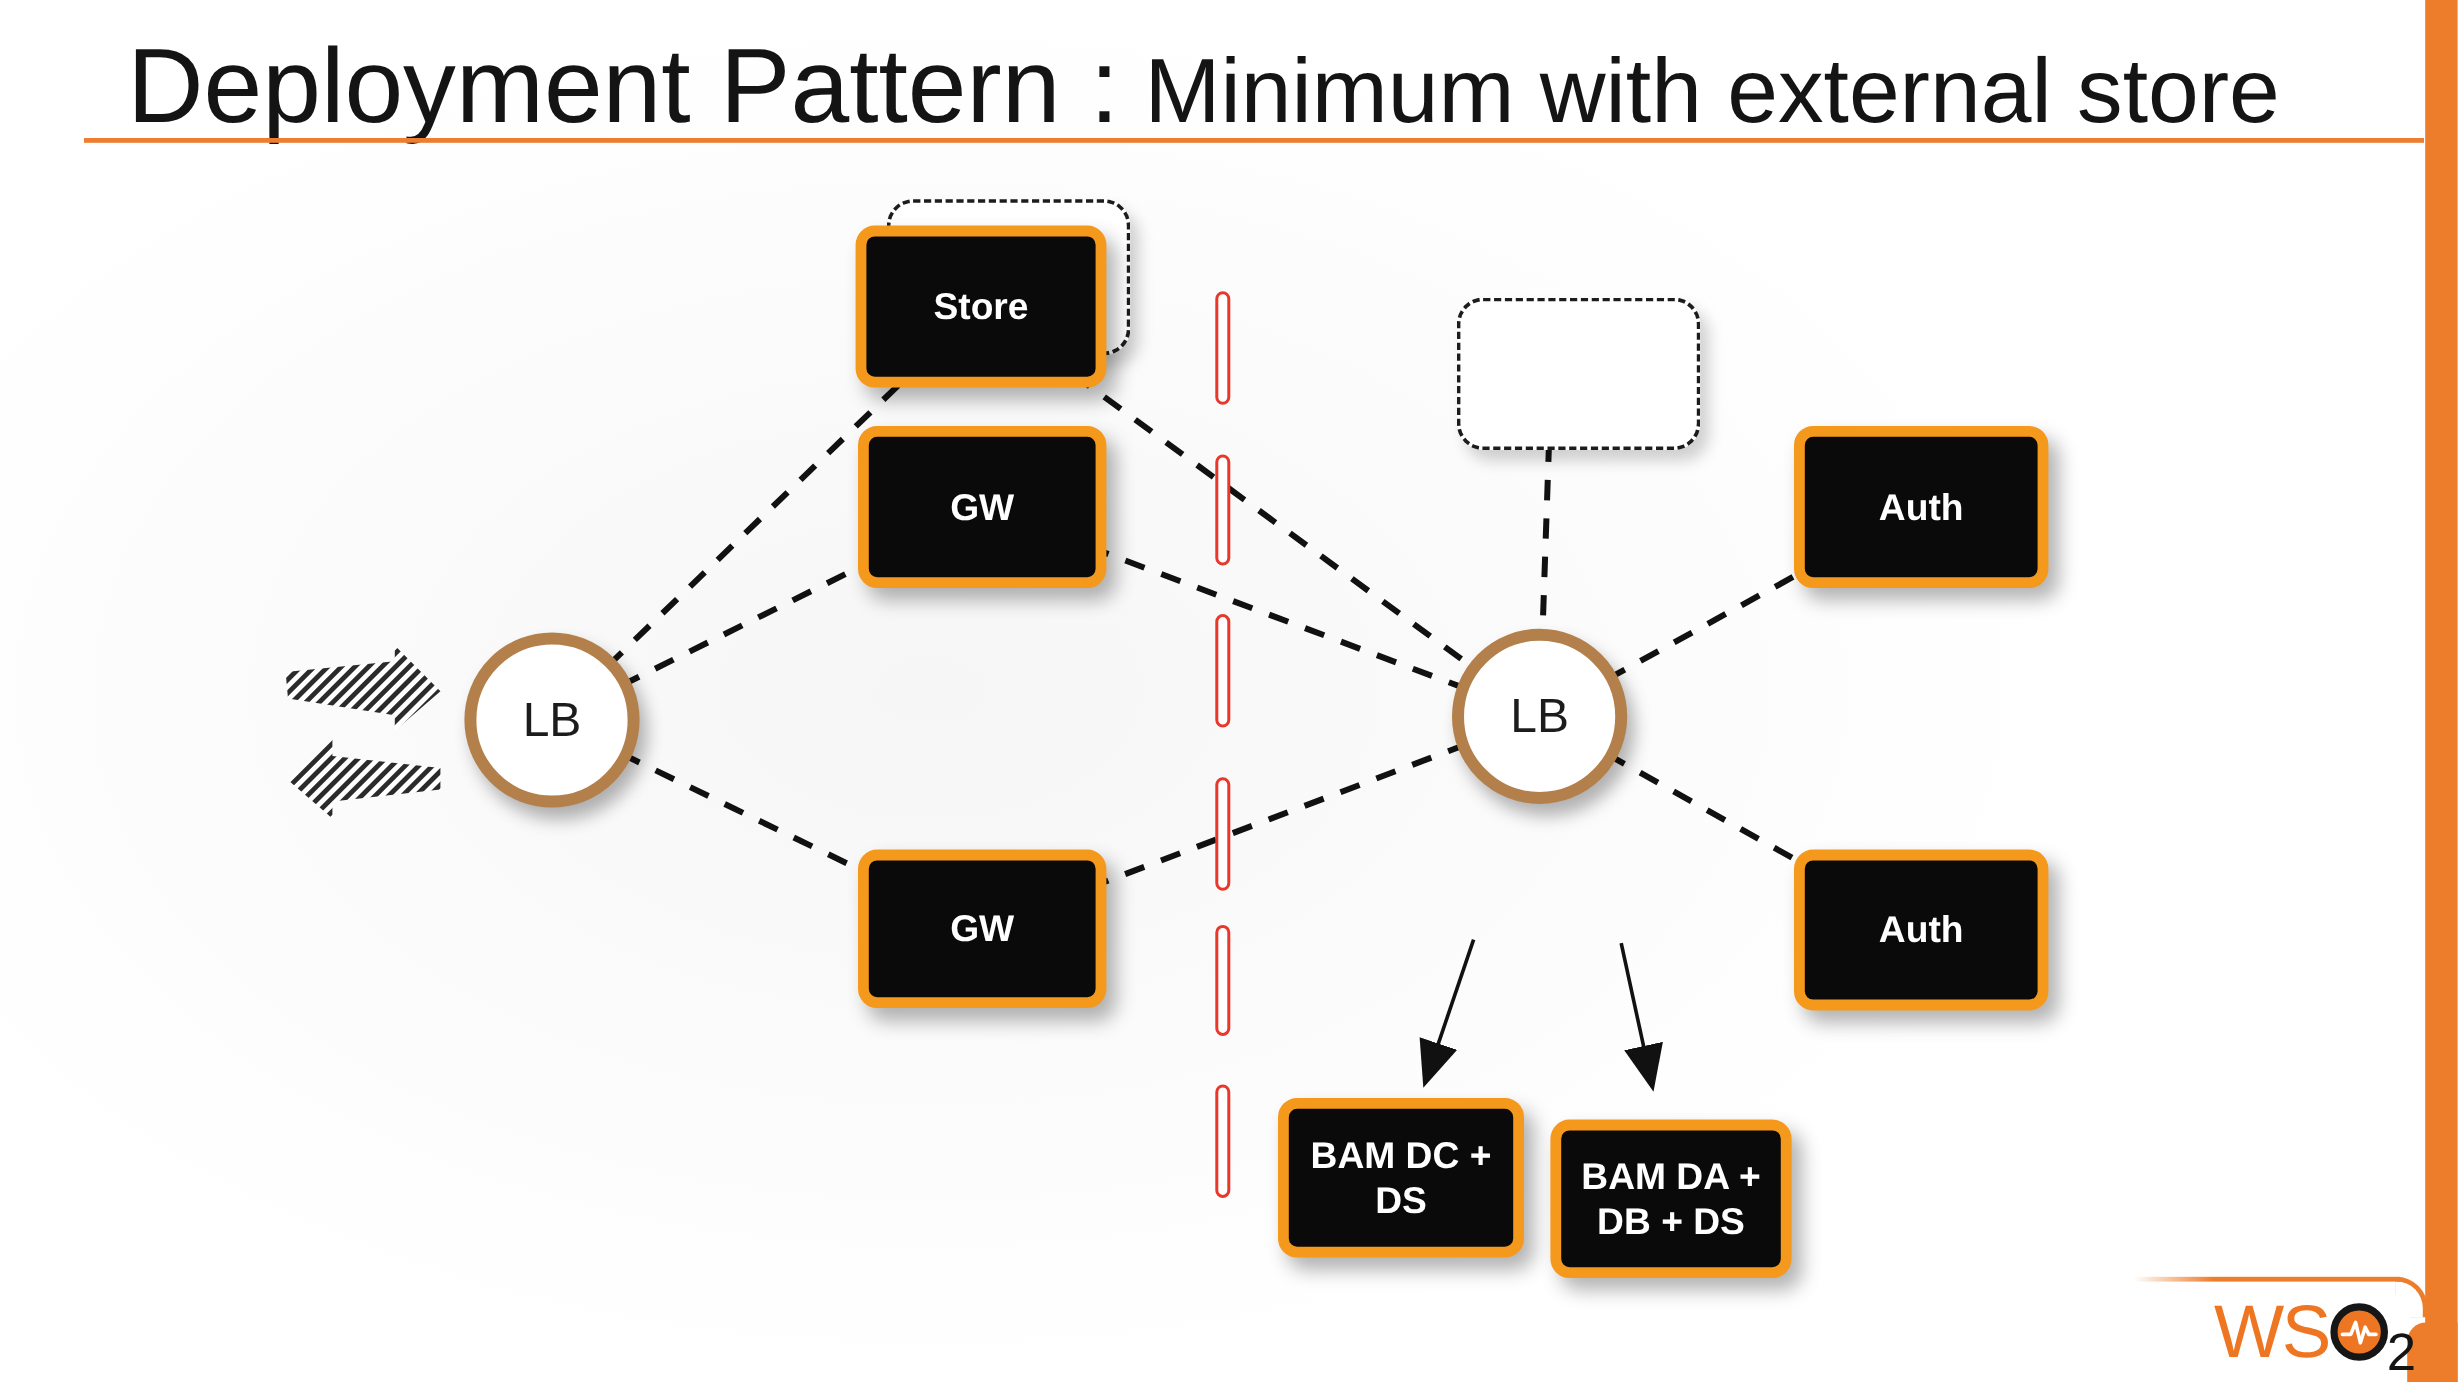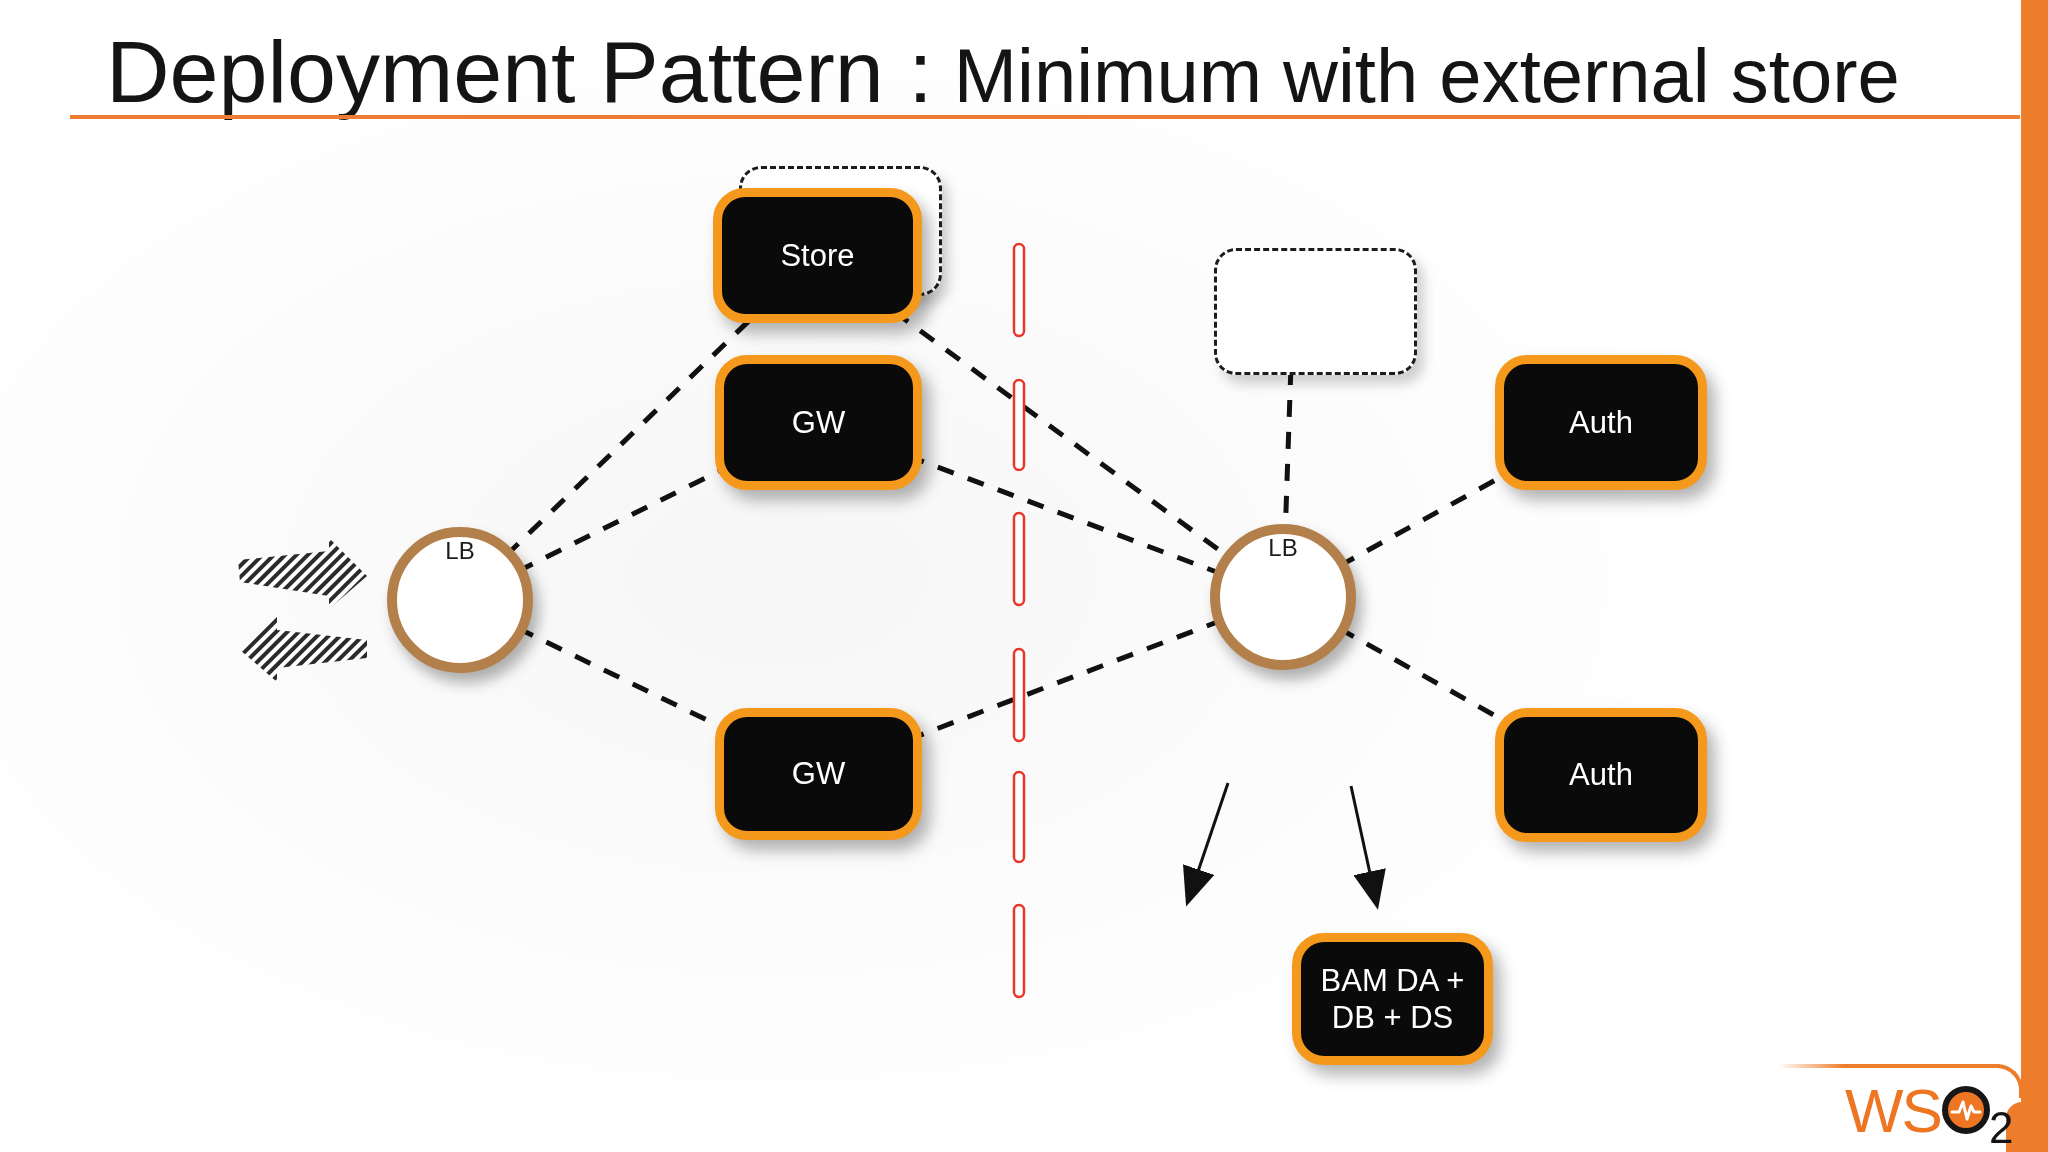--- a/index.html
+++ b/index.html
@@ -12,29 +12,29 @@
   .title{position:absolute;left:106px;top:26px;white-space:nowrap;color:#141414;line-height:1.05;}
   .title .main{font-size:88px;}
   .title .sub{font-size:76px;}
   .title-underline{position:absolute;left:70px;top:115px;width:1950px;height:4px;
                    background:#ED7D31;}
 
   
   svg.diagram{position:absolute;left:0;top:0;width:2048px;height:1152px;}
 
   
-  .node{position:absolute;box-sizing:border-box;border:9px solid #F5991D;border-radius:32px;
+  .node{position:absolute;box-sizing:border-box;border:9px solid #F5991D;border-radius:16px;
         background:#0a0a0a;color:#fff;display:flex;align-items:center;justify-content:center;
         flex-direction:column;font-size:31px;text-align:center;line-height:1.2;
-        box-shadow:8px 10px 16px rgba(0,0,0,.30);}
+        box-shadow:8px 10px 16px rgba(0,0,0,.30);font-weight:bold;}
   .ghost{position:absolute;box-sizing:border-box;border:3px dashed #1c1c1c;border-radius:22px;
          background:#ffffff;box-shadow:7px 9px 12px rgba(0,0,0,.18);}
   .lb{position:absolute;box-sizing:border-box;width:146px;height:146px;border-radius:50%;
-      border:10px solid #B3804C;background:#fff;color:#1c1c1c;font-size:24px;
-      display:flex;align-items:flex-start;justify-content:center;
+      border:10px solid #B3804C;background:#fff;color:#1c1c1c;font-size:40px;
+      display:flex;align-items:center;justify-content:center;
       box-shadow:6px 10px 14px rgba(0,0,0,.30);}
 
   
   .side-bar{position:absolute;left:2021px;top:0;width:27px;height:1152px;background:#ED7D2B;}
   .frame-line{position:absolute;left:1778px;top:1064px;width:222px;height:4px;
               background:linear-gradient(to right, rgba(237,125,43,0), #ED7D2B 30%);}
   .frame-corner{position:absolute;left:1996px;top:1064px;width:27px;height:34px;
                 box-sizing:border-box;border-top:4px solid #ED7D2B;border-right:4px solid #ED7D2B;
                 border-top-right-radius:26px;}
   .frame-foot{position:absolute;left:2006px;top:1102px;width:42px;height:50px;
@@ -114,20 +114,24 @@
 
 
   <div class="node" style="left:1495px;top:355px;width:212px;height:135px;">
     <span>Auth</span>
   </div>
 
   <div class="node" style="left:1495px;top:708px;width:212px;height:134px;">
     <span>Auth</span>
   </div>
 
+  <div class="node" style="left:1065px;top:915px;width:205px;height:133px;">
+    <span>BAM DC +</span>
+    <span>DS</span>
+  </div>
 
   <div class="node" style="left:1292px;top:915px;width:201px;height:132px;margin-top:18px;">
     <span>BAM DA +</span>
     <span>DB + DS</span>
   </div>
 
   <div class="lb" style="left:387px;top:527px;">
     <span>LB</span>
   </div>
   <div class="lb" style="left:1210px;top:524px;">

